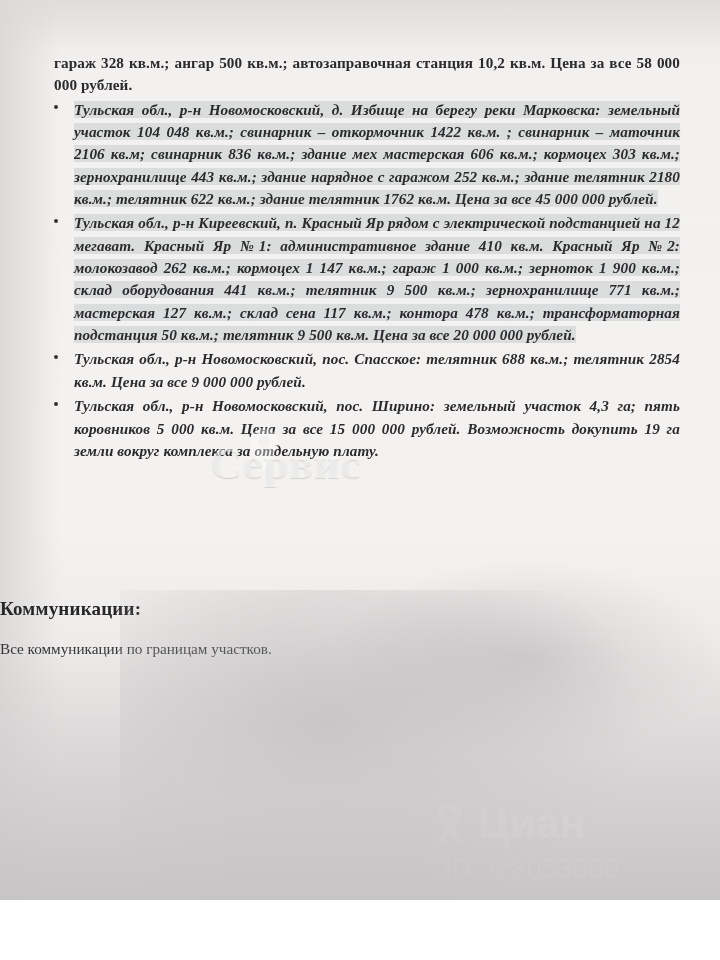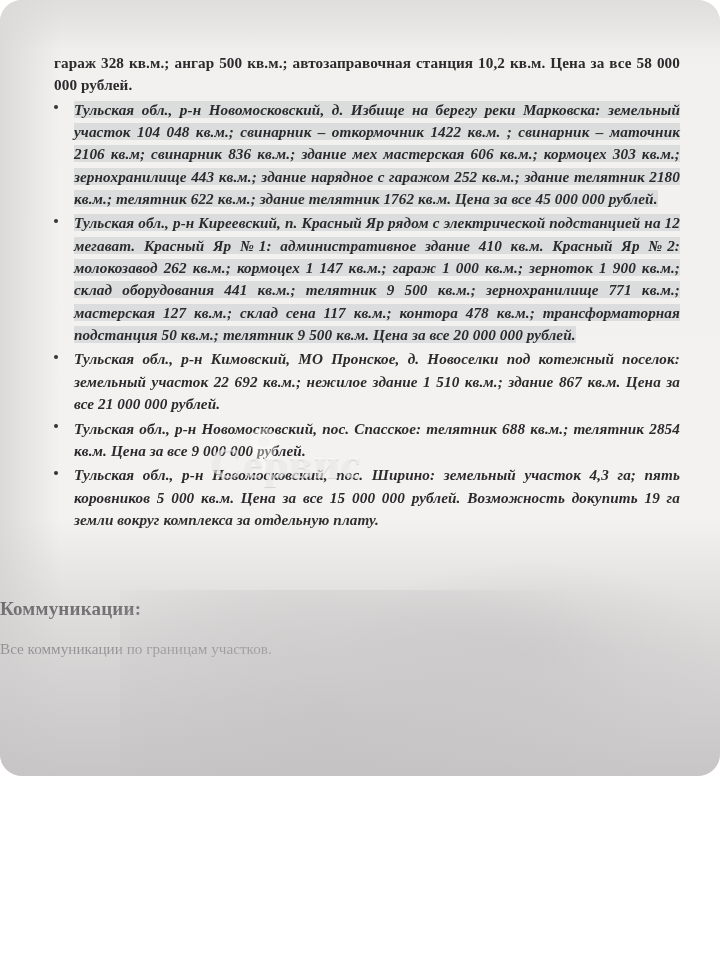--- a/index.html
+++ b/index.html
@@ -9,24 +9,23 @@
   }
   body {
     width: 720px;
     height: 960px;
     overflow: hidden;
     font-family: "Liberation Serif", serif;
   }
   #page {
     position: relative;
     width: 720px;
-    height: 776px;
+    height: 900px;
     background: #f2f0ee;
     overflow: hidden;
-    border-radius: 22px;
   }
   
   .paper {
     position: absolute;
     left: 0; top: 0;
     width: 720px;
     height: 960px;
     background:
       linear-gradient(180deg, #eceae8 0%, #f3f1ef 8%, #f4f2f0 55%, #e9e7e6 78%, #dedcdb 100%);
   }
@@ -191,24 +190,20 @@
     <p class="para bulleted">
       <span class="bullet"></span>
       <span class="b hl">Тульская обл., р-н  Новомосковский, д. Избище на берегу реки Марковска: земельный участок 104 048 кв.м.; свинарник – откормочник 1422 кв.м. ; свинарник – маточник 2106 кв.м; свинарник 836 кв.м.; здание мех мастерская 606 кв.м.; кормоцех 303 кв.м.; зернохранилище 443 кв.м.; здание нарядное с гаражом 252 кв.м.; здание телятник 2180 кв.м.; телятник 622 кв.м.; здание телятник 1762 кв.м. Цена за все 45 000 000 рублей.</span>
     </p>
 
     <p class="para bulleted">
       <span class="bullet"></span>
       <span class="b hl">Тульская обл., р-н Киреевский, п. Красный Яр рядом с электрической подстанцией на 12 мегават. Красный Яр №1: административное здание 410 кв.м. Красный Яр №2: молокозавод 262 кв.м.; кормоцех 1 147 кв.м.; гараж 1 000 кв.м.; зерноток 1 900 кв.м.; склад оборудования 441 кв.м.; телятник 9 500 кв.м.; зернохранилище 771 кв.м.; мастерская 127 кв.м.; склад сена 117 кв.м.; контора 478 кв.м.; трансформаторная подстанция 50 кв.м.; телятник 9 500 кв.м. Цена за все 20 000 000 рублей.</span>
     </p>
 
-    <p class="para bulleted">
-      <span class="bullet"></span>
-      <span class="b">Тульская обл., р-н Кимовский, МО Пронское, д. Новоселки под котежный поселок: земельный участок 22 692 кв.м.; нежилое здание 1 510 кв.м.; здание 867 кв.м.  Цена за все 21 000 000 рублей.</span>
-    </p>
 
 
     <p class="para bulleted">
       <span class="bullet"></span>
       <span class="b">Тульская обл., р-н  Новомосковский, пос. Спасское: телятник 688 кв.м.; телятник 2854 кв.м. Цена за все 9 000 000 рублей.</span>
     </p>
 
     <p class="para bulleted">
       <span class="bullet"></span>
       <span class="b">Тульская обл., р-н  Новомосковский, пос. Ширино: земельный участок 4,3 га; пять коровников 5 000 кв.м. Цена за все 15 000 000 рублей. Возможность докупить 19 га земли вокруг комплекса за отдельную плату.</span>

